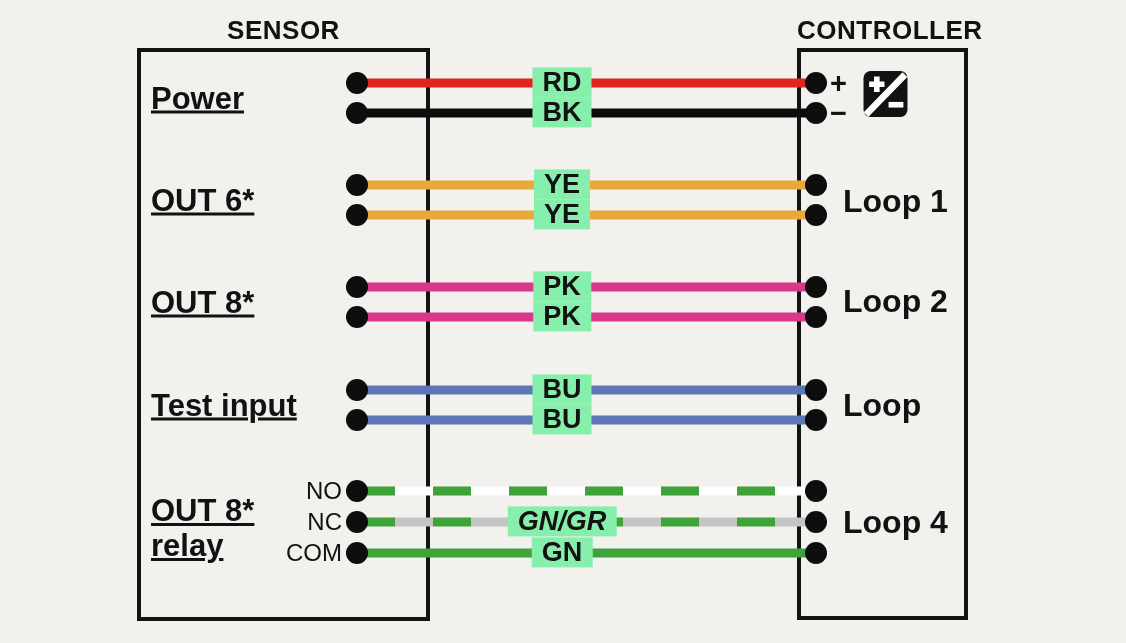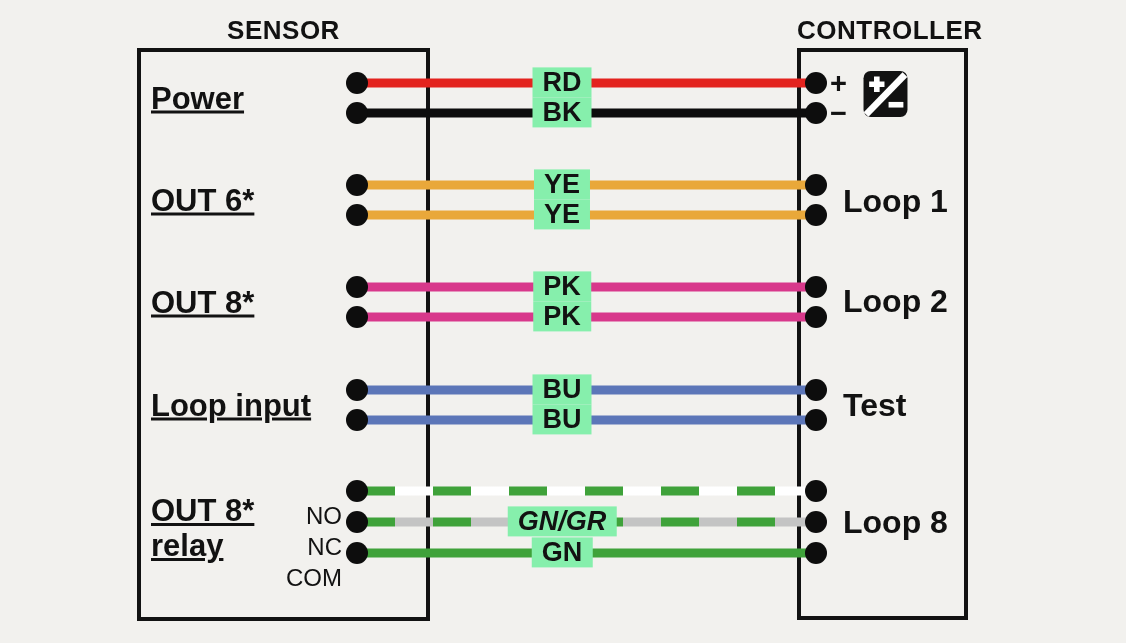--- a/index.html
+++ b/index.html
@@ -27,21 +27,21 @@
   }
   .dot{position:absolute;top:50%;width:22px;height:22px;border-radius:50%;
     background:#0d0d0d;transform:translateY(-50%);z-index:3;}
   .dot-l{left:-11px;} .dot-r{left:448px;}
   .group-label{
     position:absolute;left:151px;transform:translateY(-50%);
     font-weight:bold;font-size:31px;line-height:35px;z-index:2;white-space:nowrap;text-decoration:underline;
   }
   .pin-label{
     position:absolute;left:222px;width:120px;text-align:right;transform:translateY(-50%);
-    font-size:24px;line-height:26px;z-index:4;white-space:nowrap;margin-top:25px;
+    font-size:24px;line-height:26px;z-index:4;white-space:nowrap;
   }
   .term-label{
     position:absolute;transform:translateY(-50%);
     font-weight:bold;font-size:32px;line-height:30px;z-index:2;white-space:nowrap;
   }
   .term-sign{font-size:29px;}
   .psu-icon{position:absolute;left:863px;top:71px;z-index:2;}
 </style>
 </head>
 <body>
@@ -122,25 +122,25 @@
       </div>
       <div class="wire" style="top: 538px;">
         <div class="wire-line" style="background: rgb(63, 162, 58);"></div>
         <div class="dot dot-l" style="background: rgb(13, 13, 13);"></div>
         <div class="dot dot-r" style="background: rgb(13, 13, 13);"></div>
         <div class="wire-label">GN</div>
       </div>
       <div class="group-label" style="top: 98px;"><span>Power</span></div>
       <div class="group-label" style="top: 200px;"><span>OUT 6*</span></div>
       <div class="group-label" style="top: 302px;"><span>OUT 8*</span></div>
-      <div class="group-label" style="top: 405px;"><span>Loop input</span></div>
+      <div class="group-label" style="top: 405px;"><span>Test input</span></div>
       <div class="group-label" style="top: 528px;"><span>OUT 8*</span><br><span>relay</span></div>
       <div class="pin-label" style="top: 491px;">NO</div>
       <div class="pin-label" style="top: 522px;">NC</div>
       <div class="pin-label" style="top: 553px;">COM</div>
       <div class="term-label term-sign" style="top: 83px; left: 830px;">+</div>
       <div class="term-label term-sign" style="top: 113px; left: 830px;">−</div>
       <div class="term-label" style="top: 201px; left: 843px;">Loop 1</div>
       <div class="term-label" style="top: 301px; left: 843px; text-align: center;">Loop 2</div>
-      <div class="term-label" style="top: 405px; left: 843px;">Test</div>
-      <div class="term-label" style="top: 522px; left: 843px;">Loop 8</div>
+      <div class="term-label" style="top: 405px; left: 843px;">Loop</div>
+      <div class="term-label" style="top: 522px; left: 843px;">Loop 4</div>
     </div>
 </div>
 
 </body></html>

